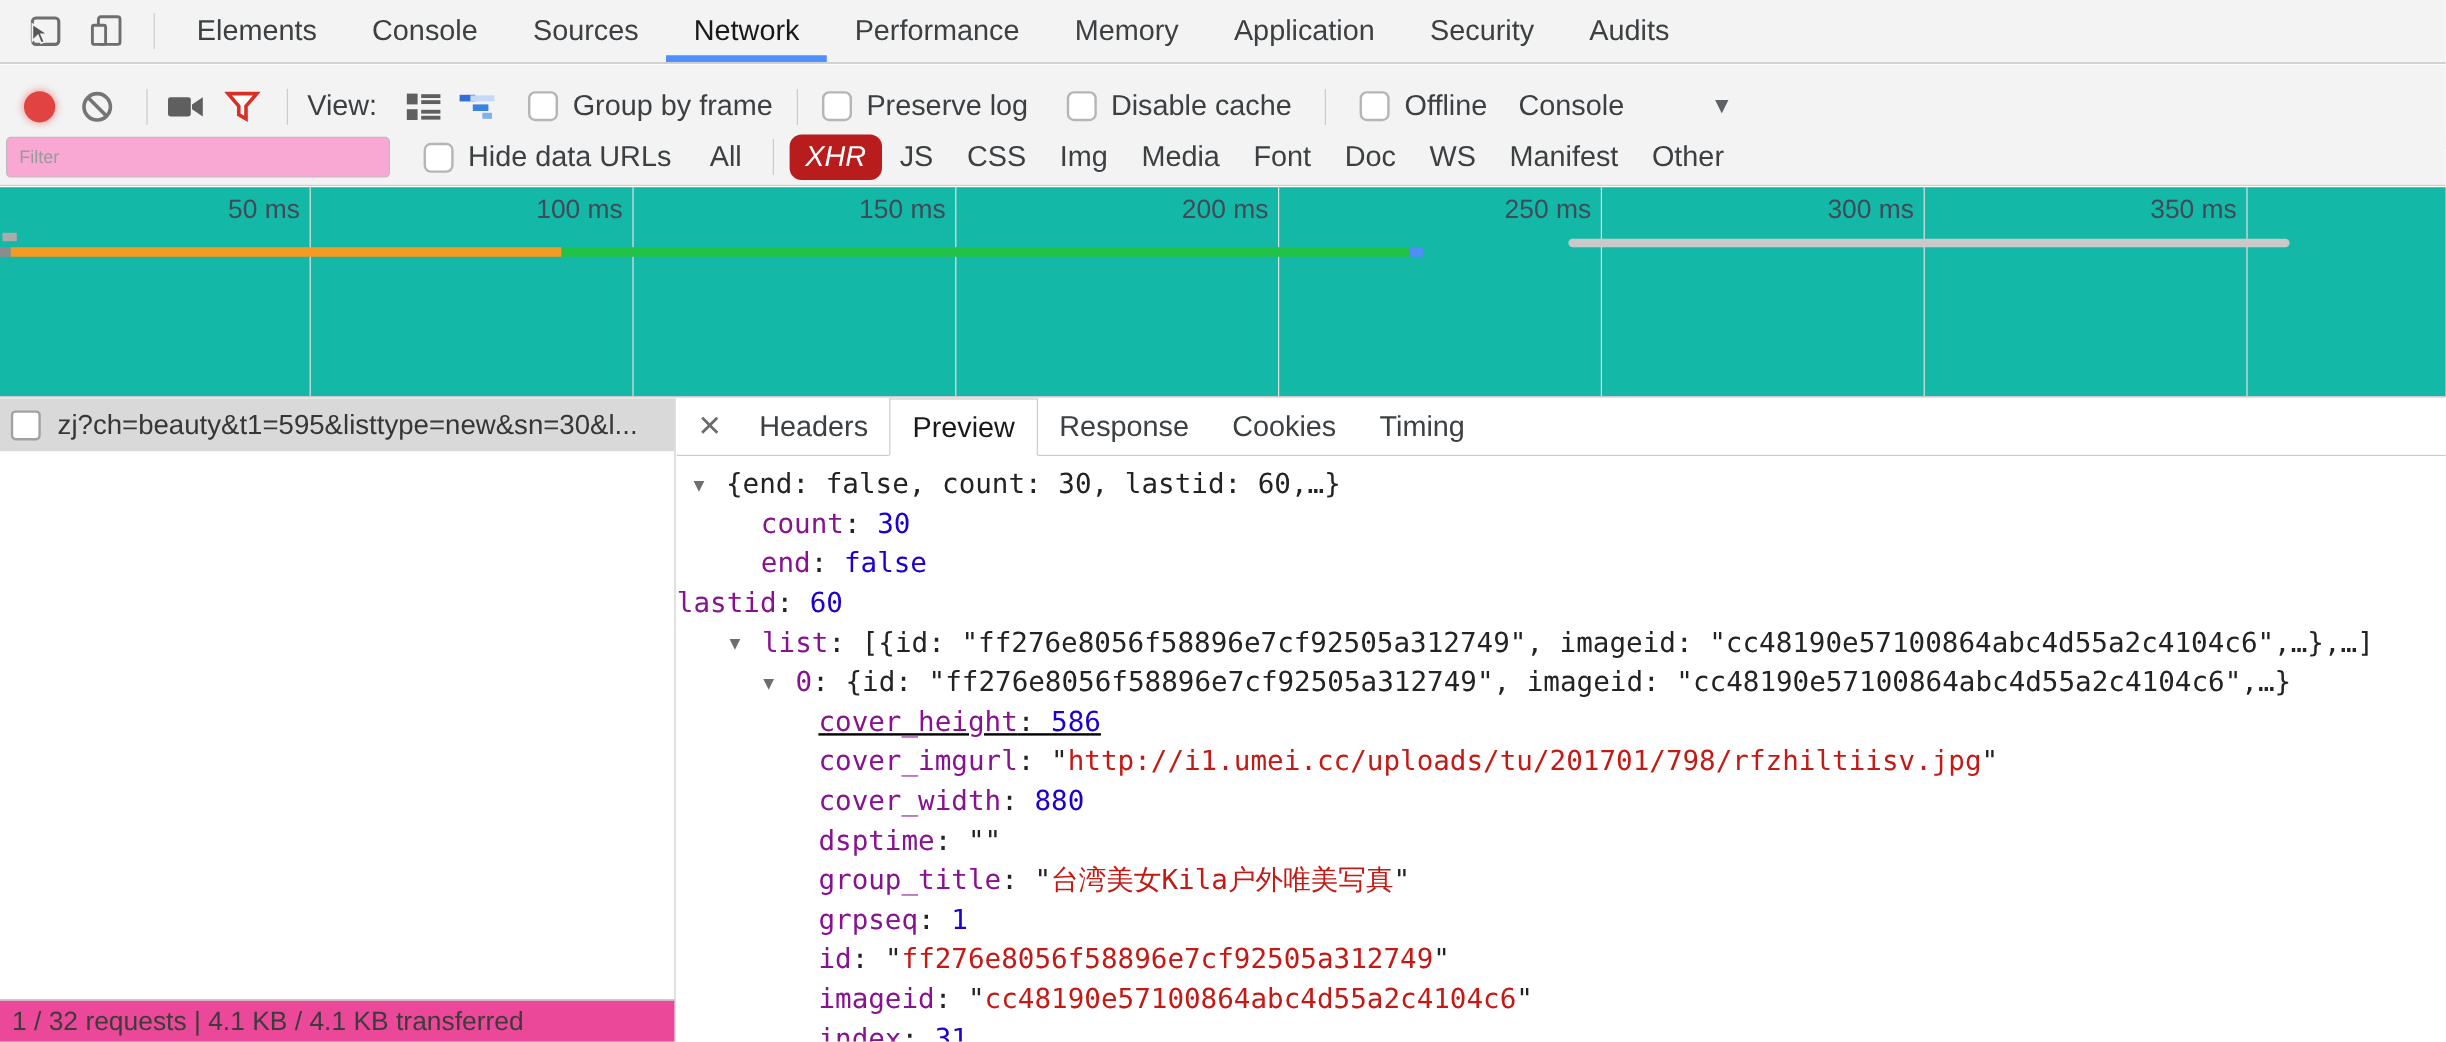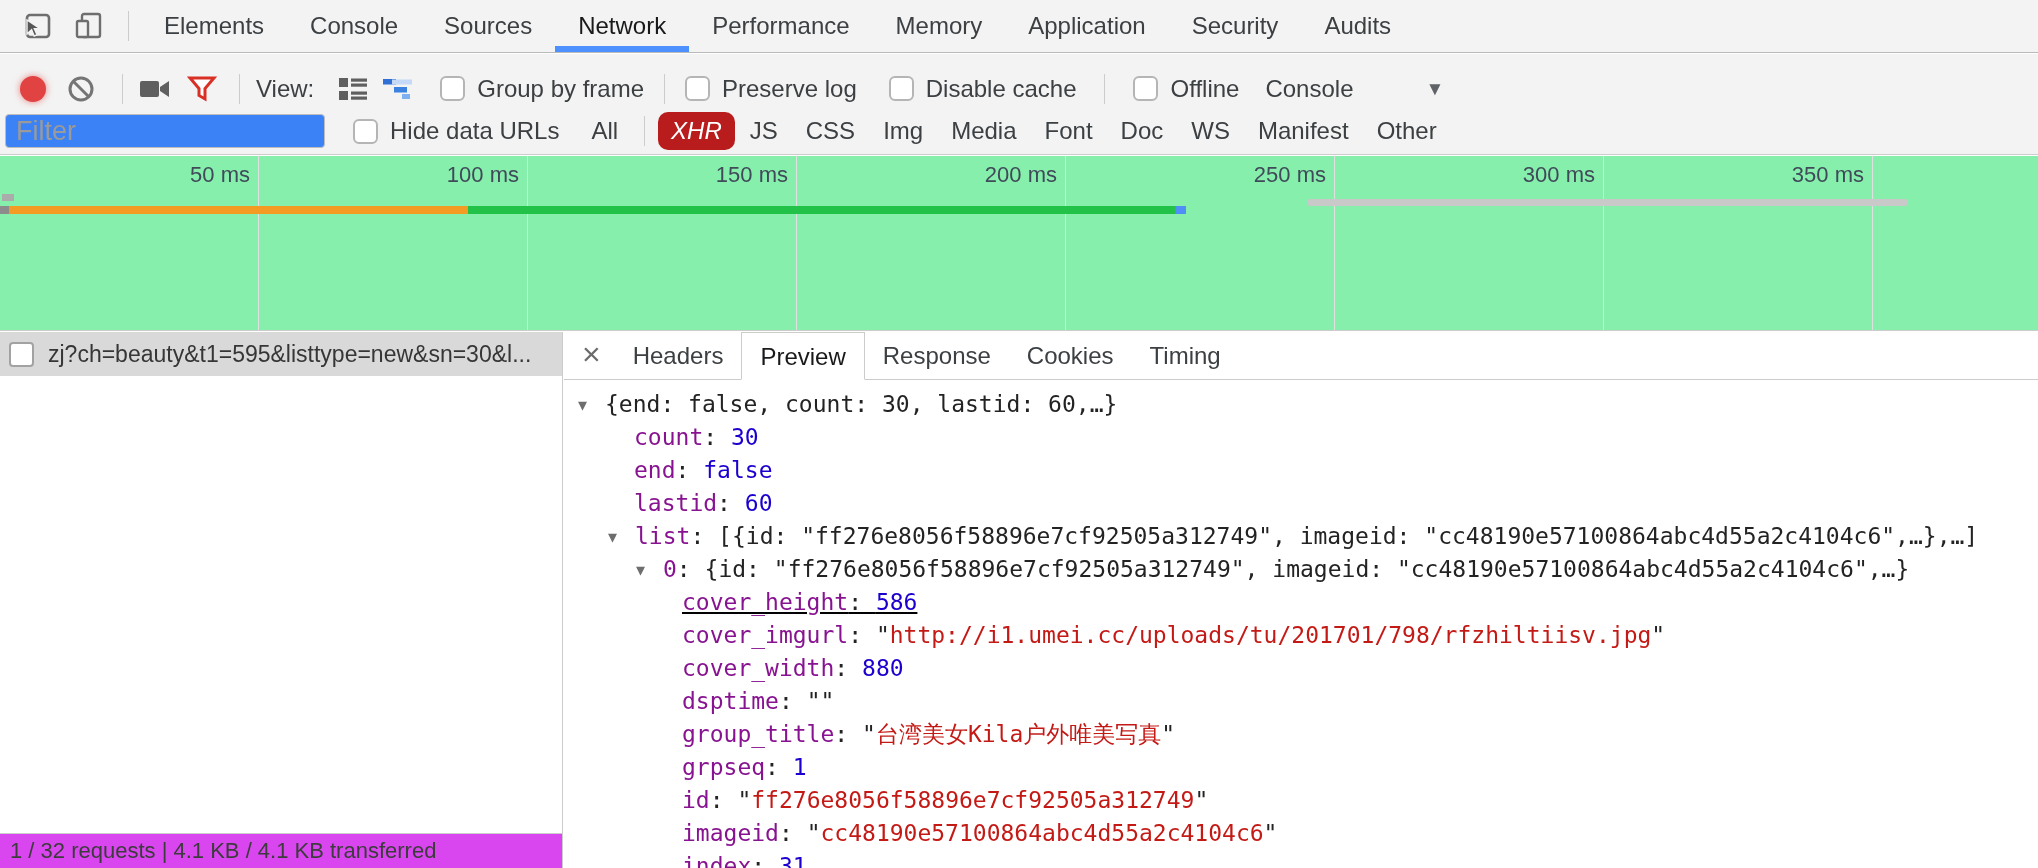--- a/index.html
+++ b/index.html
@@ -19,41 +19,41 @@
              border-bottom:1px solid #ccc; display:flex; align-items:center; padding-left:16px; font-size:24px; color:#3c4043; }
   .rec-dot { width:26px; height:26px; border-radius:50%; background:#e04342; box-shadow:0 0 7px rgba(224,67,66,.65); margin:0 20px 0 4px; }
   .lbl { margin:0 10px 0 4px; }
   .cbwrap { display:flex; align-items:center; margin:0 8px; }
   .cb { width:25px; height:25px; background:#fff; border:2px solid #b5b5b5; border-radius:6px; margin-right:12px; flex:none; }
   .caret { font-size:19px; color:#5f6368; margin-left:72px; }
 
   
   #filterbar { position:absolute; top:108px; left:0; right:0; height:47px; background:#f3f3f3;
                border-bottom:1px solid #ccc; display:flex; align-items:center; padding-left:5px; font-size:24px; color:#3c4043; }
-  #filter-input { width:320px; height:34px; border:1px solid #bdbdbd; border-radius:4px; background:#3b82f6;
-                  font-size:27px; padding:0 10px; color:#333; outline:none; font-family:"Liberation Sans",sans-serif; }
+  #filter-input { width:320px; height:34px; border:1px solid #bdbdbd; border-radius:4px; background:#f9a8d4;
+                  font-size:15px; padding:0 10px; color:#333; outline:none; font-family:"Liberation Sans",sans-serif; }
   #filter-input::placeholder { color:#9a9a9a; }
   .ftype { padding:5px 13px; margin:0 1px; border-radius:10px; }
   .ftype.selected { background:#b91c1c; color:#fff;font-style:italic; }
 
   
-  #overview { position:absolute; top:156px; left:0; right:0; height:175px; background:#86efac; border-bottom:1px solid #ccc; }
+  #overview { position:absolute; top:156px; left:0; right:0; height:175px; background:#14b8a6; border-bottom:1px solid #ccc; }
   .tick-line { position:absolute; top:0; bottom:0; width:1px; background:#e0e0e0; }
   .tick-label { position:absolute; top:6px; width:150px; text-align:right; font-size:22px; color:#404a59; }
   .wseg { position:absolute; }
   .thumb { position:absolute; border-radius:4px; }
 
   
   #main { position:absolute; top:332px; left:0; right:0; bottom:0; }
   #left-panel { position:absolute; left:0; top:0; bottom:0; width:563px; border-right:1px solid #ccc; background:#fff; }
   #name-header { height:48px; line-height:48px; border-bottom:1px solid #ccc; padding-left:10px; font-size:23px; color:#333; }
   #req-row { height:44px; background:#d9d9d9; display:flex; align-items:center; padding-left:9px; }
   .req-cb { width:25px; height:25px; background:#fff; border:2px solid #a2a2a2; border-radius:4px; margin-right:14px; flex:none; }
   #req-name { font-size:23px; color:#363636; white-space:nowrap; overflow:hidden; }
-  #summary-bar { position:absolute; left:0; right:0; bottom:0; height:35px; background:#d946ef; border-top:1px solid #ccc;
+  #summary-bar { position:absolute; left:0; right:0; bottom:0; height:35px; background:#ec4899; border-top:1px solid #ccc;
                  display:flex; align-items:center; padding-left:10px; font-size:22px; color:#3c3c3c; }
 
   #right-panel { position:absolute; left:564px; top:0; right:0; bottom:0; background:#fff; }
   #detail-tabs { height:48px; border-bottom:1px solid #ccc; display:flex; align-items:center; padding-left:12px;
                  font-size:24px; color:#3c4043; }
   .close-x { font-size:32px; color:#6b6b6b; margin:0 14px 4px 6px; line-height:1; }
   .dtab { height:48px; line-height:48px; padding:0 18px; }
   .dtab.selected { border:1px solid #ccc; border-bottom:1px solid #fff; background:#fff; color:#18191b; }
 
   #tree { position:absolute; top:49px; left:0; right:0; bottom:0; overflow:hidden; padding-top:7px;
@@ -224,21 +224,21 @@
           <span class="dtab selected">Preview</span>
           <span class="dtab">Response</span>
           <span class="dtab">Cookies</span>
           <span class="dtab">Timing</span>
         </div>
     </div>
     <div id="tree">
         <div class="tline" style="padding-left: 14px;"><span class="tri">▼</span><span class="sp">{end: false, count: 30, lastid: 60,…}</span></div>
         <div class="tline" style="padding-left: 70px;"><span class="sk">count</span><span class="sp">: </span><span class="sn">30</span></div>
         <div class="tline" style="padding-left: 70px;"><span class="sk">end</span><span class="sp">: </span><span class="sn">false</span></div>
-        <div class="tline" style="padding-left: 70px;"><span class="sk">lastid</span><span class="sp">: </span><span class="sn">60</span></div>
+        <div class="tline" style=""><span class="sk">lastid</span><span class="sp">: </span><span class="sn">60</span></div>
         <div class="tline" style="padding-left: 44px;"><span class="tri">▼</span><span class="sk">list</span><span class="sp">: </span><span class="sp">[{id: "ff276e8056f58896e7cf92505a312749", imageid: "cc48190e57100864abc4d55a2c4104c6",…},…]</span></div>
         <div class="tline" style="padding-left: 72px;"><span class="tri">▼</span><span class="sk">0</span><span class="sp">: </span><span class="sp">{id: "ff276e8056f58896e7cf92505a312749", imageid: "cc48190e57100864abc4d55a2c4104c6",…}</span></div>
         <div class="tline" style="padding-left: 118px; text-decoration: underline;"><span class="sk">cover_height</span><span class="sp">: </span><span class="sn">586</span></div>
         <div class="tline" style="padding-left: 118px;"><span class="sk">cover_imgurl</span><span class="sp">: </span><span class="sq">"</span><span class="ss">http://i1.umei.cc/uploads/tu/201701/798/rfzhiltiisv.jpg</span><span class="sq">"</span></div>
         <div class="tline" style="padding-left: 118px;"><span class="sk">cover_width</span><span class="sp">: </span><span class="sn">880</span></div>
         <div class="tline" style="padding-left: 118px;"><span class="sk">dsptime</span><span class="sp">: </span><span class="sq">""</span></div>
         <div class="tline" style="padding-left: 118px;"><span class="sk">group_title</span><span class="sp">: </span><span class="sq">"</span><span class="ss">台湾美女Kila户外唯美写真</span><span class="sq">"</span></div>
         <div class="tline" style="padding-left: 118px;"><span class="sk">grpseq</span><span class="sp">: </span><span class="sn">1</span></div>
         <div class="tline" style="padding-left: 118px;"><span class="sk">id</span><span class="sp">: </span><span class="sq">"</span><span class="ss">ff276e8056f58896e7cf92505a312749</span><span class="sq">"</span></div>
         <div class="tline" style="padding-left: 118px;"><span class="sk">imageid</span><span class="sp">: </span><span class="sq">"</span><span class="ss">cc48190e57100864abc4d55a2c4104c6</span><span class="sq">"</span></div>

